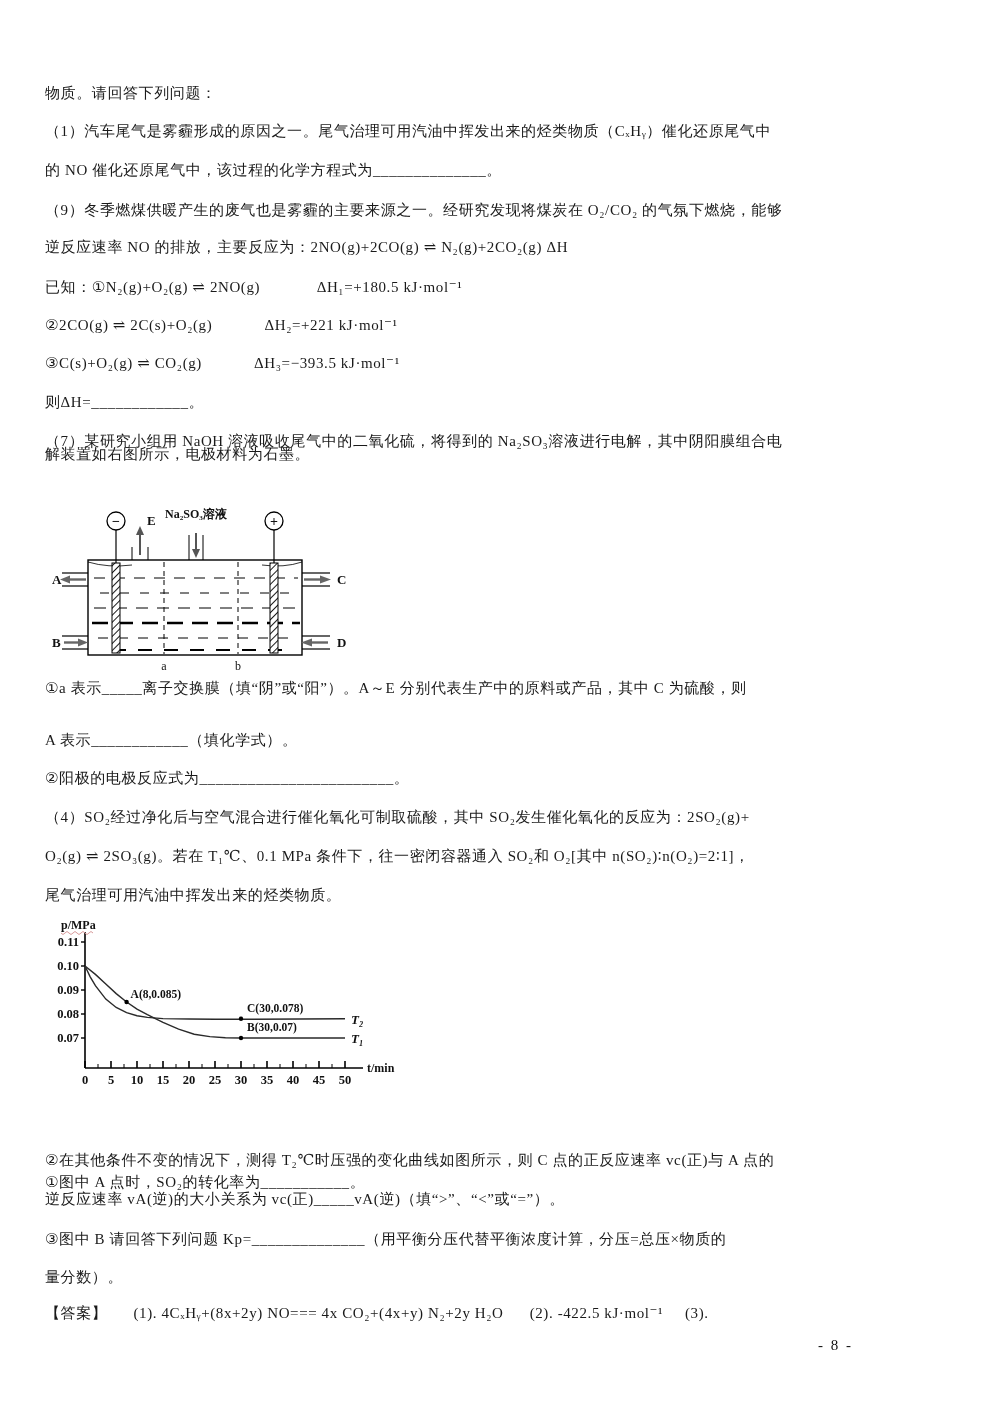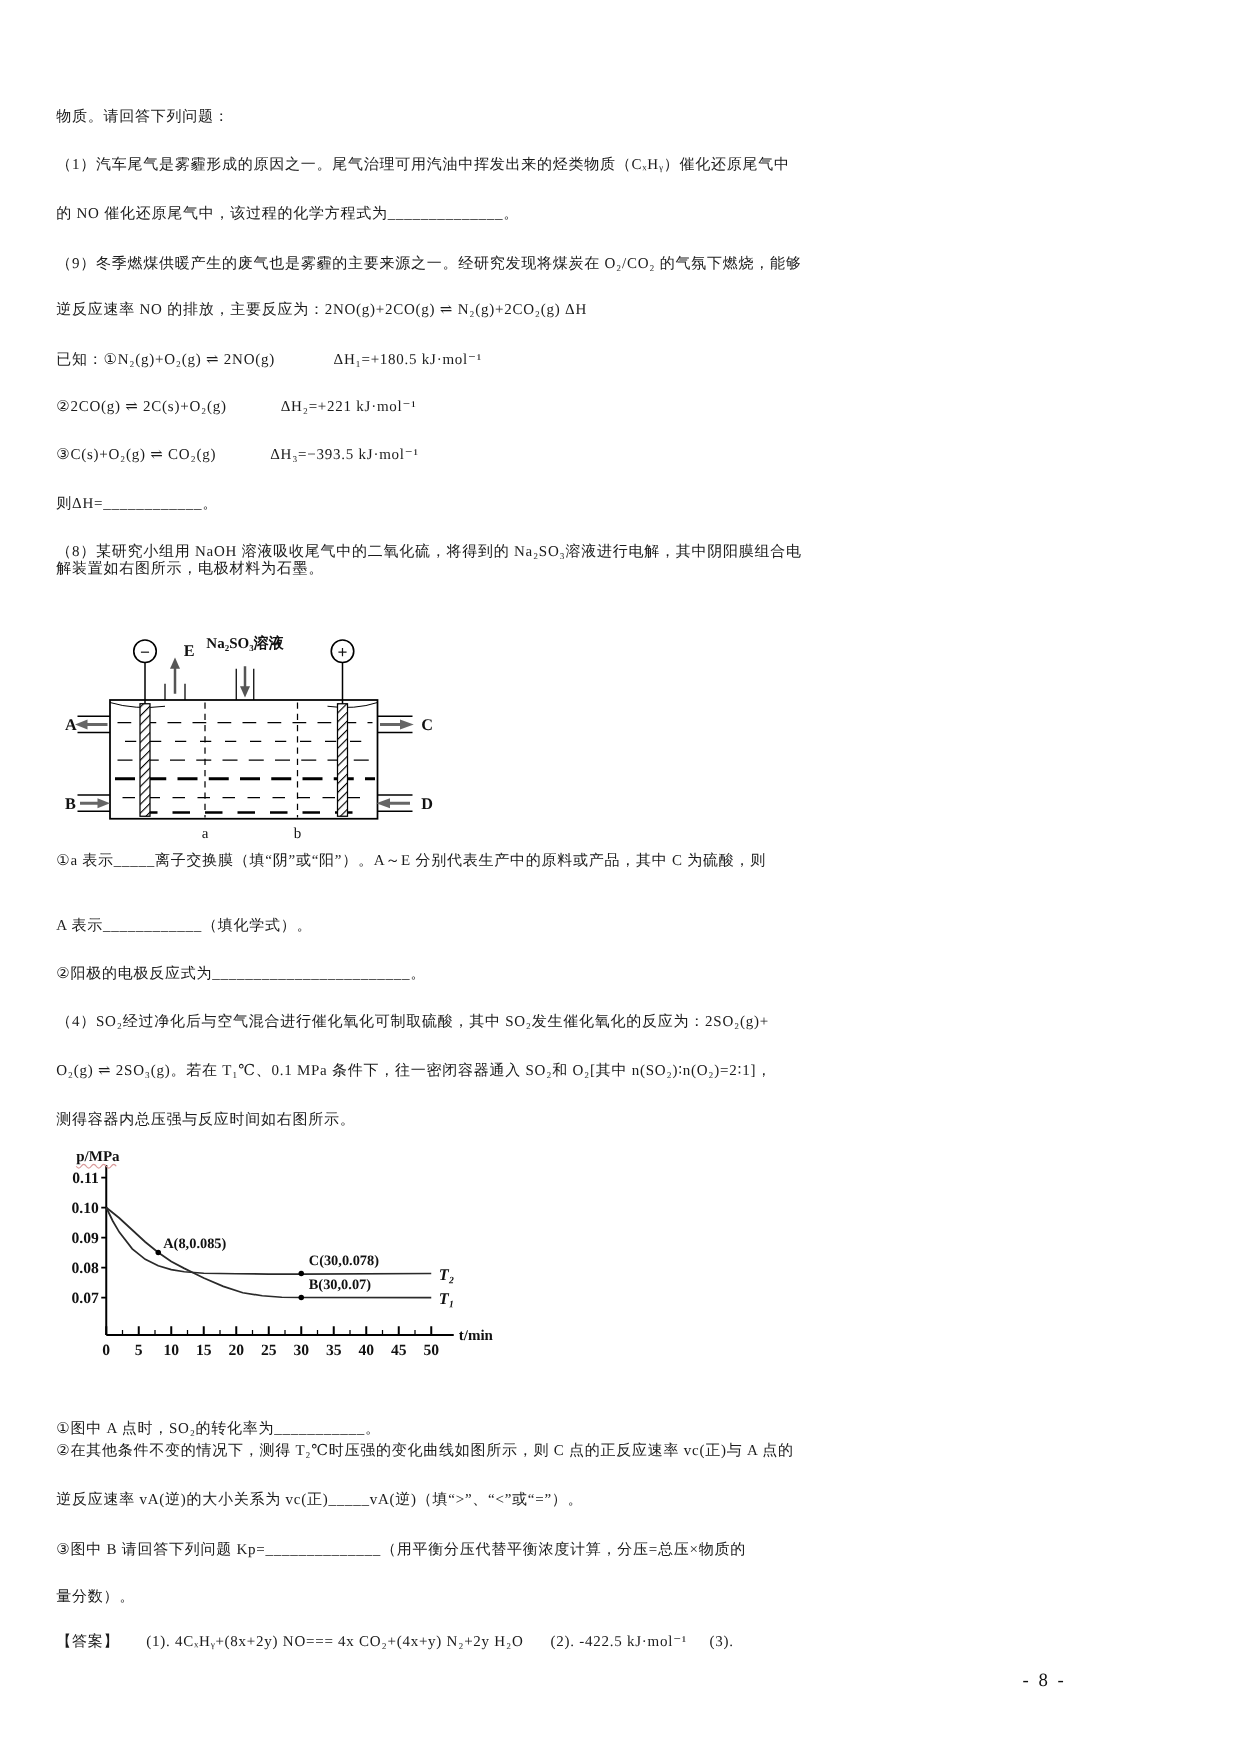--- a/index.html
+++ b/index.html
@@ -1,21 +1,21 @@
 <!DOCTYPE html>
 <html><head>
 <meta charset="utf-8">
 <style>
   html,body{margin:0;padding:0;}
   body{
     width:992px;height:1403px;position:relative;background:#ffffff;color:#111;
     font-family:"Liberation Serif","DejaVu Serif","DejaVu Sans",serif;
   }
   .line{
-    position:absolute;left:45px;font-size:12px;line-height:26px;
+    position:absolute;left:45px;font-size:15px;line-height:26px;
     letter-spacing:0.6px;white-space:pre;color:#1a1a1a;
   }
   .page-number{position:absolute;left:818px;top:1337px;font-size:15px;letter-spacing:2px;}
   .figure{position:absolute;}
   svg text{font-family:"Liberation Serif","DejaVu Serif","DejaVu Sans",serif;fill:#111;}
   .diag-label{font-size:13px;font-weight:bold;}
   .diag-small{font-size:12px;}
   .diag-top{font-size:12px;font-weight:bold;}
   .axis-label{font-size:12px;font-weight:bold;}
   .tick-label{font-size:12.5px;font-weight:bold;}
@@ -27,21 +27,21 @@
 
 <div class="line" style="top:80px">物质。请回答下列问题：</div>
 <div class="line" style="top:118px">（1）汽车尾气是雾霾形成的原因之一。尾气治理可用汽油中挥发出来的烃类物质（CₓHᵧ）催化还原尾气中</div>
 <div class="line" style="top:157px">的 NO 催化还原尾气中，该过程的化学方程式为______________。</div>
 <div class="line" style="top:197px">（9）冬季燃煤供暖产生的废气也是雾霾的主要来源之一。经研究发现将煤炭在 O₂/CO₂ 的气氛下燃烧，能够</div>
 <div class="line" style="top:234px">逆反应速率 NO 的排放，主要反应为：2NO(g)+2CO(g) ⇌ N₂(g)+2CO₂(g) ΔH</div>
 <div class="line" style="top:274px">已知：①N₂(g)+O₂(g) ⇌ 2NO(g)             ΔH₁=+180.5 kJ·mol⁻¹</div>
 <div class="line" style="top:312px">②2CO(g) ⇌ 2C(s)+O₂(g)            ΔH₂=+221 kJ·mol⁻¹</div>
 <div class="line" style="top:350px">③C(s)+O₂(g) ⇌ CO₂(g)            ΔH₃=−393.5 kJ·mol⁻¹</div>
 <div class="line" style="top:389px">则ΔH=____________。</div>
-<div class="line" style="top:428px">（8）某研究小组用 NaOH 溶液吸收尾气中的二氧化硫，将得到的 Na₂SO₃溶液进行电解，其中阴阳膜组合电</div>
+<div class="line" style="top:428px">（7）某研究小组用 NaOH 溶液吸收尾气中的二氧化硫，将得到的 Na₂SO₃溶液进行电解，其中阴阳膜组合电</div>
 <div class="line" style="top:441px">解装置如右图所示，电极材料为石墨。</div>
 
 <div class="figure" style="left:52px;top:505px">
   <svg width="300" height="172" viewBox="0 0 300 172">
     <defs>
       <pattern id="hatch" width="5" height="5" patternUnits="userSpaceOnUse" patternTransform="rotate(45)">
         <rect width="5" height="5" fill="#ffffff"></rect>
         <line x1="0" y1="0" x2="0" y2="5" stroke="#000" stroke-width="1.8"></line>
       </pattern>
     </defs>
@@ -108,21 +108,21 @@
     <polygon points="260,133.5 260,141.5 249,137.5" fill="#666"></polygon>
     <text x="285" y="142" class="diag-label">D</text>
   </svg>
 </div>
 
 <div class="line" style="top:675px">①a 表示_____离子交换膜（填“阴”或“阳”）。A～E 分别代表生产中的原料或产品，其中 C 为硫酸，则</div>
 <div class="line" style="top:727px">A 表示____________（填化学式）。</div>
 <div class="line" style="top:765px">②阳极的电极反应式为________________________。</div>
 <div class="line" style="top:804px">（4）SO₂经过净化后与空气混合进行催化氧化可制取硫酸，其中 SO₂发生催化氧化的反应为：2SO₂(g)+</div>
 <div class="line" style="top:843px">O₂(g) ⇌ 2SO₃(g)。若在 T₁℃、0.1 MPa 条件下，往一密闭容器通入 SO₂和 O₂[其中 n(SO₂)∶n(O₂)=2∶1]，</div>
-<div class="line" style="top:882px">测得容器内总压强与反应时间如右图所示。</div>
+<div class="line" style="top:882px">尾气治理可用汽油中挥发出来的烃类物质。</div>
 
 <div class="figure" style="left:45px;top:918px">
   <svg id="chart-svg" width="360" height="178" viewBox="0 0 360 178">
       <line x1="40" y1="14" x2="40" y2="150" stroke="#000" stroke-width="1.6"></line>
       <line x1="40" y1="150" x2="318" y2="150" stroke="#000" stroke-width="1.6"></line>
       <text x="16" y="11" text-anchor="start" class="axis-label">p/MPa</text>
       <path d="M16 15 q2 3 4 0 q2 -3 4 0 q2 3 4 0 q2 -3 4 0 q2 3 4 0 q2 -3 4 0 q2 3 4 0 q2 -3 4 0" stroke="#d89a9a" fill="none" stroke-width="1"></path>
       <text x="322" y="154" text-anchor="start" class="axis-label">t/min</text>
       <line x1="36" y1="120" x2="40" y2="120" stroke="#000" stroke-width="1.4"></line>
       <text x="34" y="124" text-anchor="end" class="tick-label">0.07</text>
@@ -172,19 +172,19 @@
       <text x="306" y="105.80000000000001" text-anchor="start" class="series-label">T₂</text>
       <circle cx="81.6" cy="84" r="2.2" fill="#000"></circle>
       <text x="85.6" y="80" text-anchor="start" class="anno-label">A(8,0.085)</text>
       <circle cx="196" cy="100.80000000000001" r="2.2" fill="#000"></circle>
       <text x="202" y="93.80000000000001" text-anchor="start" class="anno-label">C(30,0.078)</text>
       <circle cx="196" cy="120" r="2.2" fill="#000"></circle>
       <text x="202" y="113" text-anchor="start" class="anno-label">B(30,0.07)</text>
     </svg>
 </div>
 
-<div class="line" style="top:1129px">①图中 A 点时，SO₂的转化率为___________。</div>
+<div class="line" style="top:1169px">①图中 A 点时，SO₂的转化率为___________。</div>
 <div class="line" style="top:1147px">②在其他条件不变的情况下，测得 T₂℃时压强的变化曲线如图所示，则 C 点的正反应速率 vc(正)与 A 点的</div>
 <div class="line" style="top:1186px">逆反应速率 vA(逆)的大小关系为 vc(正)_____vA(逆)（填“&gt;”、“&lt;”或“=”）。</div>
 <div class="line" style="top:1226px">③图中 B 请回答下列问题 Kp=______________（用平衡分压代替平衡浓度计算，分压=总压×物质的</div>
 <div class="line" style="top:1264px">量分数）。</div>
 <div class="line" style="top:1300px">【答案】      (1). 4CₓHᵧ+(8x+2y) NO=== 4x CO₂+(4x+y) N₂+2y H₂O      (2). -422.5 kJ·mol⁻¹     (3).</div>
 <div class="page-number">- 8 -</div>
 
 </body></html>

